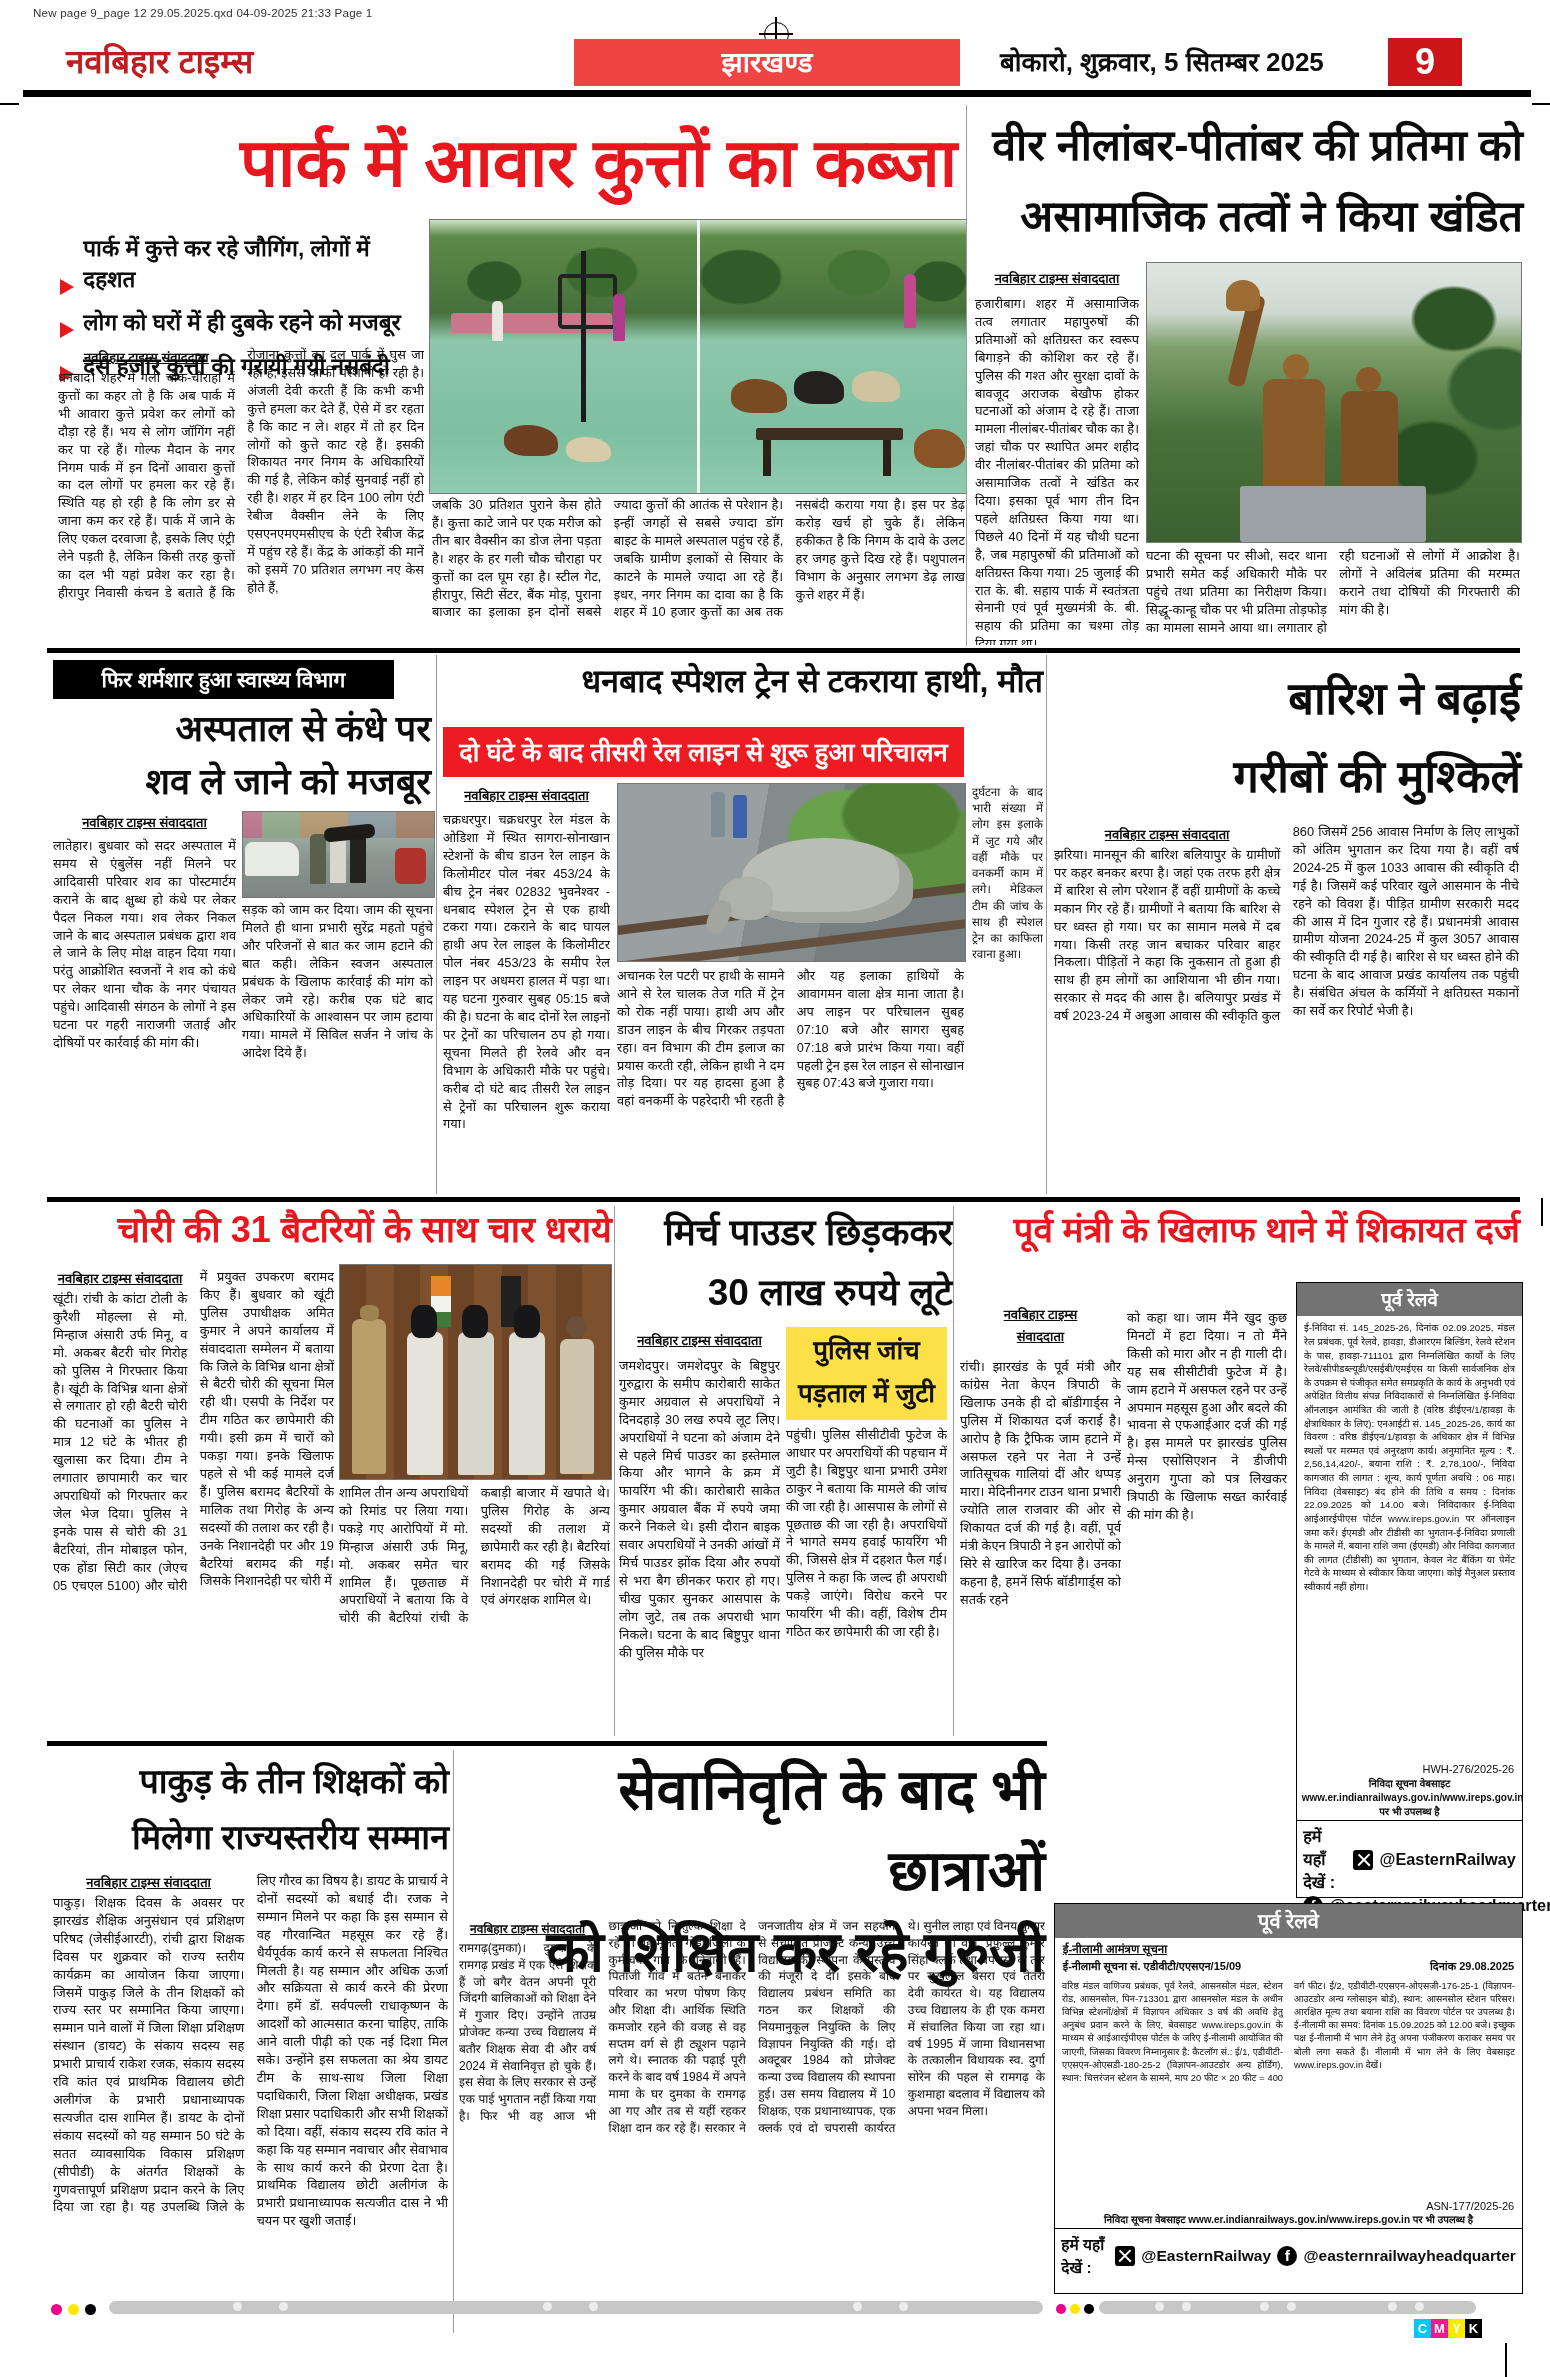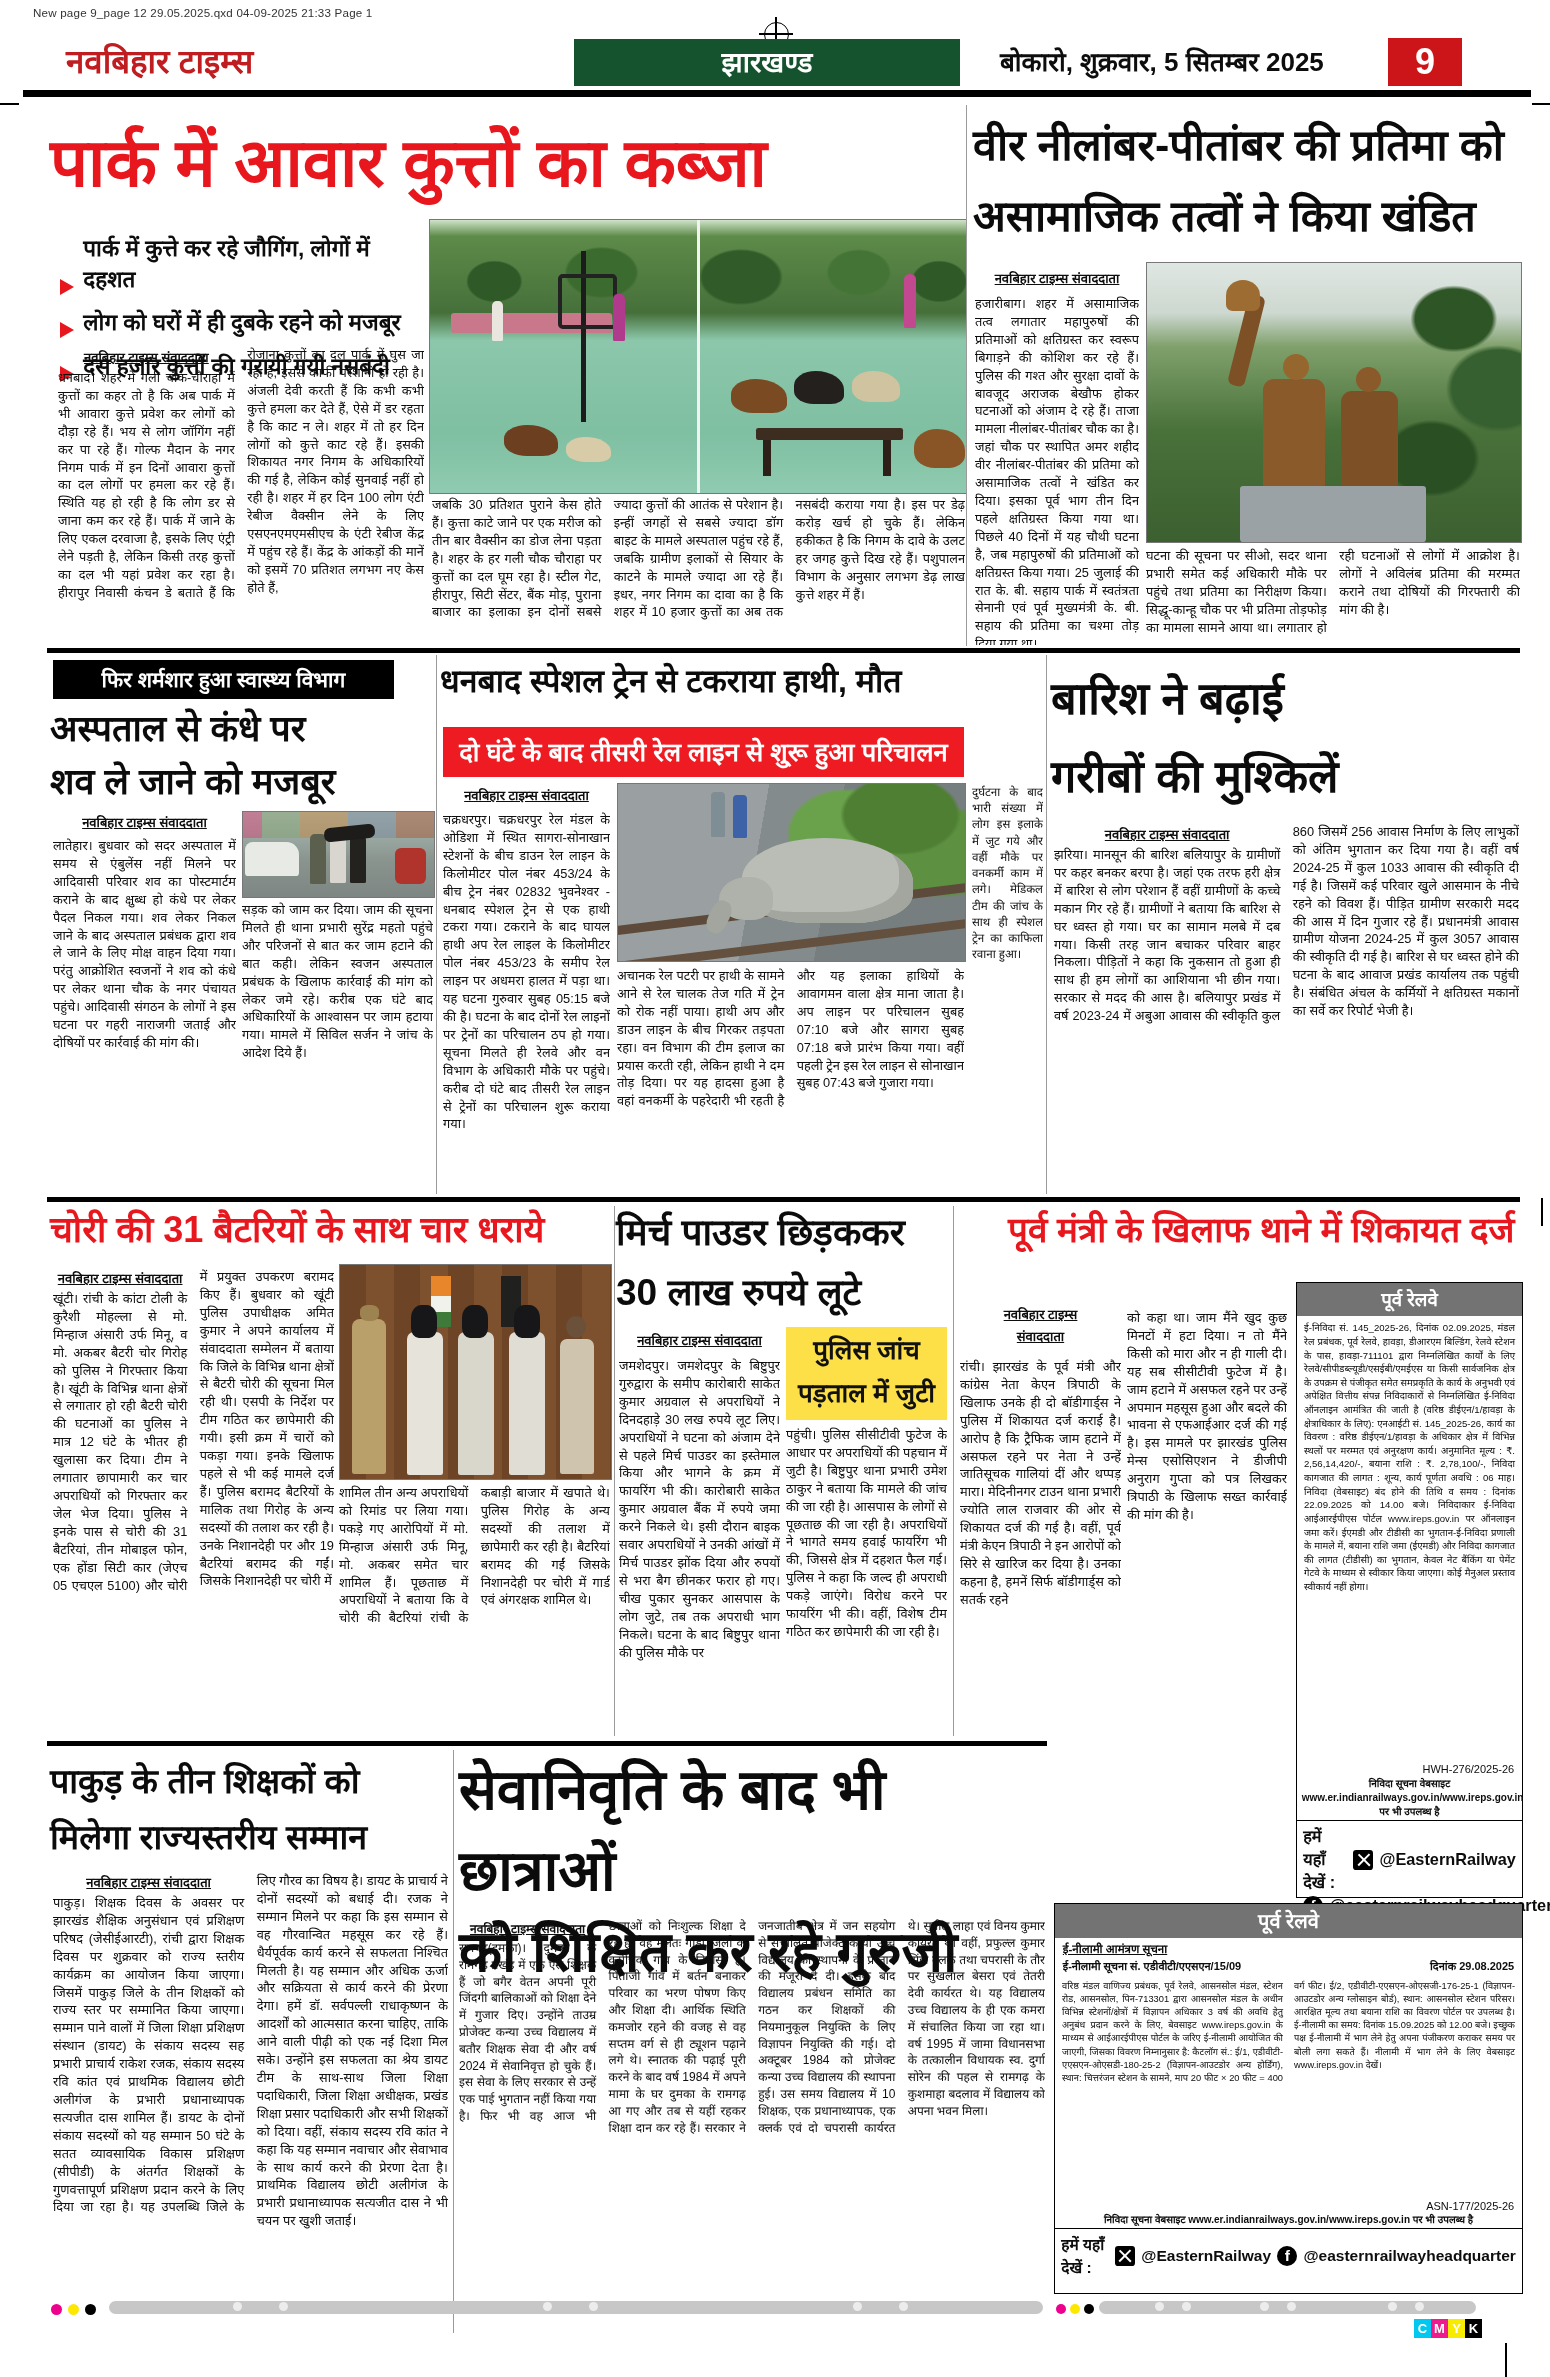--- a/index.html
+++ b/index.html
@@ -1,24 +1,24 @@
 <!DOCTYPE html>
 <html style="font-size:12.4px"><head>
 <meta charset="utf-8">
 <style>
   html,body{margin:0;padding:0;background:#e9e9e9;}
   #page{position:relative;width:1550px;height:2377px;background:#ffffff;overflow:hidden;
         font-family:"Liberation Sans","DejaVu Sans",sans-serif;color:#0d0d0d;}
   .abs{position:absolute;}
-  .center{text-align:left;}
+  .center{text-align:right;}
 
   
   .print-line{font-size:11.6px;color:#333;letter-spacing:0.2px;}
   .paper-name{font-size:33px;font-weight:bold;color:#c01d20;line-height:50px;}
-  .edition-box{background:#14532d;color:#fff;font-size:28px;font-weight:bold;text-align:center;line-height:47px;}
+  .edition-box{background:#ef4444;color:#fff;font-size:28px;font-weight:bold;text-align:center;line-height:47px;}
   .dateline{font-size:26px;font-weight:bold;line-height:50px;}
   .pageno-box{background:#cc1518;color:#fff;font-size:36px;font-weight:bold;text-align:center;line-height:48px;}
   .rule{background:#000;}
   .vline{background:#9a9a9a;width:0.8px;}
 
   
   .hl{font-weight:bold;color:#0b0b0b;}
   .hl-red{font-weight:bold;color:#e8161d;}
   .byline{font-weight:bold;text-decoration:underline;text-align:center;font-size:13px;line-height:23px;}
   .byline2{font-weight:bold;text-decoration:underline;text-align:center;font-size:13px;line-height:22px;}

